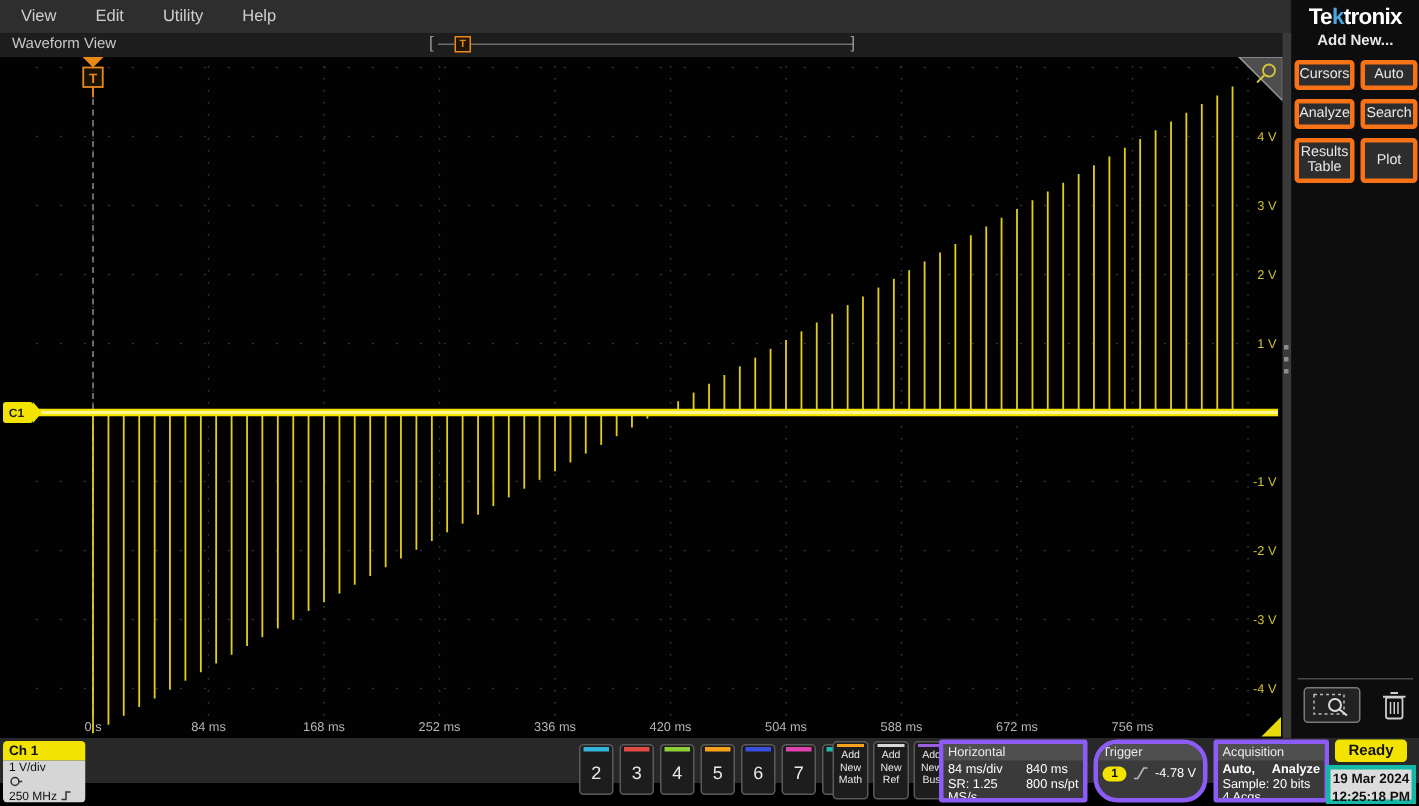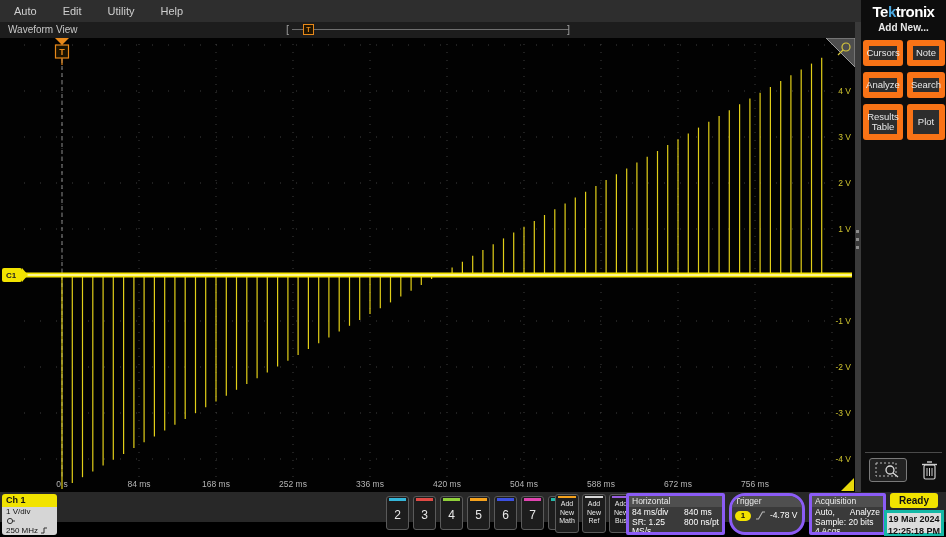--- a/index.html
+++ b/index.html
@@ -27,21 +27,21 @@
   .splitter { position:absolute; left:855px; top:22px; width:6px; height:470px; background:#3a3a3a; }
   .splitter .dots { position:absolute; left:1px; top:208px; width:4px; display:flex; flex-direction:column; gap:5px; }
   .splitter .dots i { width:3px; height:3px; background:#8d8d8d; display:block; }
 
   
   .rpanel { position:absolute; left:861px; top:0; width:85px; height:492px; background:#0d0d0d; }
   .logo { text-align:center; margin-top:3px; font-size:15px; font-weight:bold; color:#fff; letter-spacing:-0.5px; }
   .logo .k { color:#4aa8e0; }
   .addnew { text-align:center; color:#e8e8e8; font-size:10px; font-weight:bold; margin-top:2px; }
   .btn-grid { display:grid; grid-template-columns:40px 38px; gap:6px 4px; margin:7px 0 0 2px; }
-  .pbtn { background:#2d2d2d; border:6px solid #f97316; border-radius:3px; color:#e8e8e8;
+  .pbtn { background:#2d2d2d; border:3px solid #f97316; border-radius:3px; color:#e8e8e8;
           font-size:9.5px; min-height:20px; display:flex; align-items:center; justify-content:center;
           text-align:center; line-height:10px; padding:2px 1px; cursor:default; }
   .pbtn.tall { min-height:27px; }
   .rdivider { position:absolute; left:4px; top:452px; width:77px; height:1px; background:#4a4a4a; }
   .iconrow { position:absolute; left:8px; top:458px; width:72px; display:flex; gap:14px; align-items:center; }
   .zoombtn { width:38px; height:24px; background:#222; border:1px solid #7a7a7a; border-radius:3px;
              display:flex; align-items:center; justify-content:center; }
 
   
   .bottombar { position:absolute; left:0; top:492px; width:946px; height:30px; background:#282828; }
@@ -60,34 +60,34 @@
             color:#e8e8e8; font-size:7px; text-align:center; line-height:8.5px; }
   .addbtn .stripe { height:2px; width:18px; margin:1px auto 2px; }
 
   .panel { position:absolute; top:1px; height:42px; background:#3a3a3a; border:3px solid #8b5cf6; border-radius:2px; overflow:hidden; }
   .panel-h { background:#4f4f4f; color:#ececec; font-size:8.5px; padding:0 3px; height:11px; line-height:11px; }
   .panel-b { padding:1px 3px; color:#fff; font-size:8.5px; line-height:9.5px; }
   .hgrid { display:grid; grid-template-columns:52px auto; }
   .trig-row { display:flex; align-items:center; gap:4px; margin-top:2px; }
   .trig-pill { width:16px; height:10px; background:#f2e300; border-radius:5px; color:#111;
                font-size:8px; font-weight:bold; text-align:center; line-height:10px; }
-  .acq-row { display:flex; justify-content:space-between; }
+  .acq-row { display:flex; justify-content:space-between;font-weight:bold; }
 
   .ready { position:absolute; left:890px; top:1px; width:48px; height:15px; background:#f2e300; border-radius:3px;
            color:#111; font-size:10px; font-weight:bold; text-align:center; line-height:15px; }
   .datetime { position:absolute; left:884px; top:18px; width:60px; height:26px; background:#dcdcdc; border:3px solid #14b8a6;
               color:#111; font-size:9px; font-weight:bold; text-align:center; line-height:12px; }
 </style>
 </head>
 <body>
 
 <div class="app">
 
   <div class="menubar">
-    <span class="menu-item">Auto</span>
+    <span class="menu-item">View</span>
     <span class="menu-item">Edit</span>
     <span class="menu-item">Utility</span>
     <span class="menu-item">Help</span>
   </div>
 
   <div class="titlebar">
     <span class="wv-title">Waveform View</span>
   </div>
   <span class="rv-bracket" style="left:286px">[</span>
   <div class="rv-line"></div>
@@ -230,21 +230,21 @@
         <i></i>
         <i></i>
       </span>
   </div>
 
   <div class="rpanel">
     <div class="logo"><span>Te</span><span class="k">k</span><span>tronix</span></div>
     <div class="addnew">Add New...</div>
     <div class="btn-grid">
       <div class="pbtn">Cursors</div>
-      <div class="pbtn">Note</div>
+      <div class="pbtn">Auto</div>
       <div class="pbtn">Analyze</div>
       <div class="pbtn">Search</div>
       <div class="pbtn tall">Results Table</div>
       <div class="pbtn">Plot</div>
     </div>
     <div class="rdivider"></div>
     <div class="iconrow">
       <div class="zoombtn">
         <svg width="28" height="18">
           <rect x="2" y="2" width="20" height="13" fill="none" stroke="#bbb" stroke-width="1" stroke-dasharray="2 2"></rect>

